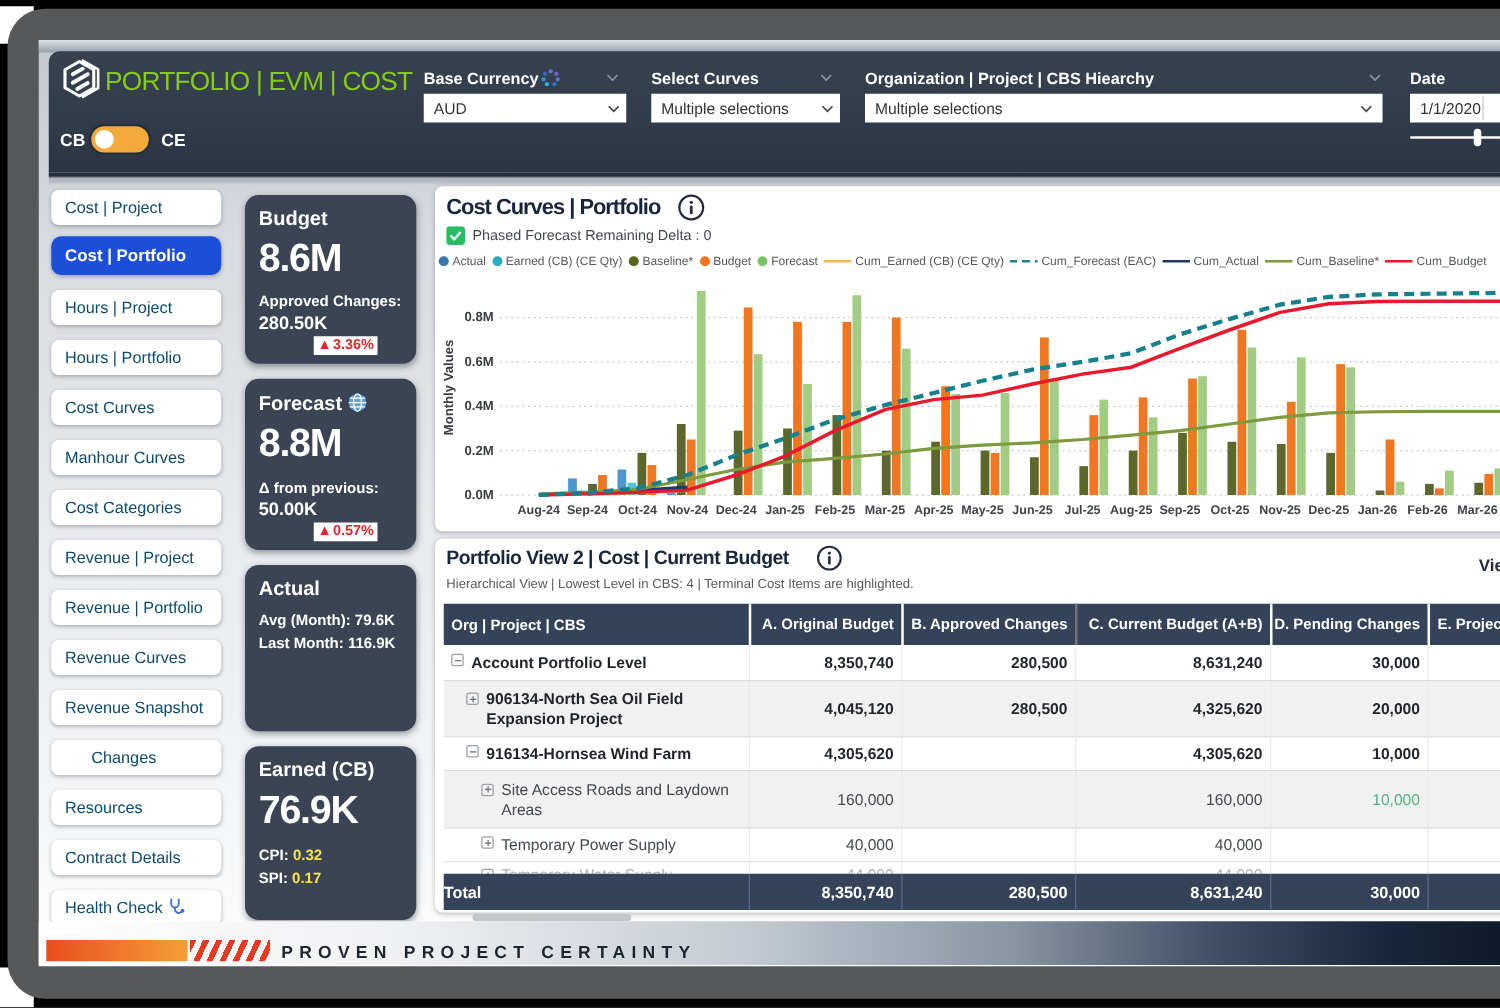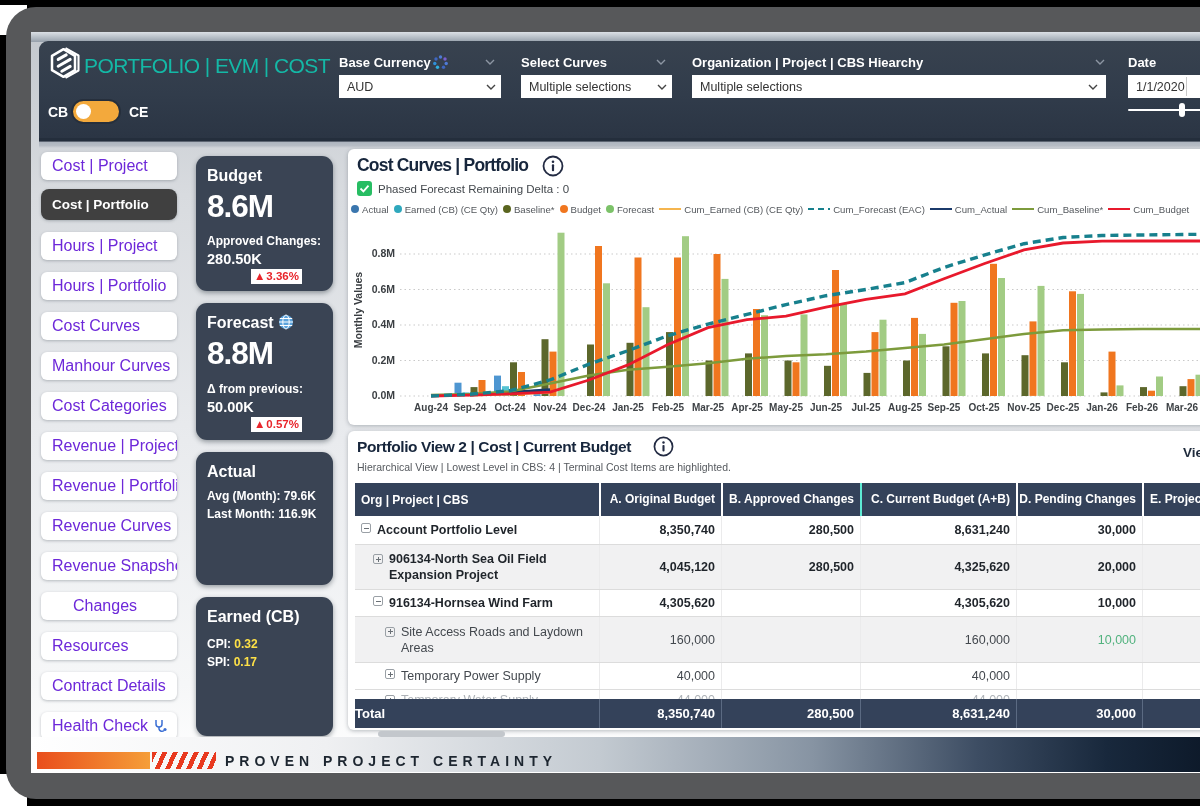--- a/index.html
+++ b/index.html
@@ -9,21 +9,21 @@
   #whiteTL{left:0;top:5px;width:27px;height:30px;background:#fff;}
   #whiteBL{left:0;top:774px;width:27px;height:32px;background:#fff;}
   #bezel{left:6px;top:7px;width:1208px;height:792px;background:#57585a;border-radius:30px 0 0 30px;}
   #screen{left:31px;top:32px;width:1183px;height:741px;background:linear-gradient(180deg,#c3c8ce 0%,#d8dbdf 22%,#e9ebee 55%,#f6f7f8 88%,#ffffff 100%);}
   #topedge{left:31px;top:32px;width:1183px;height:10px;background:linear-gradient(180deg,#dbe0e5,#96a0ab);}
   #header{left:39px;top:41px;width:1175px;height:97px;background:linear-gradient(180deg,#38424f 0%,#313c4b 55%,#2b3544 100%);border-radius:9px 0 0 0;}
   #headerbevel{left:39px;top:138px;width:1175px;height:10px;background:linear-gradient(180deg,#242e3c 0%,#242e3c 28%,#aeb5bf 45%,#b7bdc5 75%,rgba(195,200,206,0) 100%);}
   .hlabel{color:#fff;font-weight:bold;font-size:13px;}
   .hselect{background:#fff;height:23px;font-size:12.5px;color:#333;display:flex;align-items:center;padding-left:8px;box-sizing:border-box;}
   .chev{position:absolute;width:10px;height:10px;}
-  .sbtn{left:41px;width:136px;height:28px;background:#fff;border-radius:6px;box-shadow:0 1px 3px rgba(70,80,90,.35);font-size:16px;color:#6d28d9;line-height:28px;padding-left:11px;box-sizing:border-box;white-space:nowrap;overflow:hidden;}
+  .sbtn{left:41px;width:136px;height:28px;background:#fff;border-radius:6px;box-shadow:0 1px 3px rgba(70,80,90,.35);font-size:13px;color:#0c4a6e;line-height:28px;padding-left:11px;box-sizing:border-box;white-space:nowrap;overflow:hidden;}
   .kpi{left:196px;width:137px;background:#3a4454;border-radius:11px;box-shadow:0 2px 5px rgba(40,50,60,.45);color:#fff;box-sizing:border-box;padding:11px 0 0 11px;}
   .kpi .t{font-size:16px;font-weight:bold;}
   .kpi .v{font-size:31.5px;font-weight:bold;letter-spacing:-1px;margin-top:3px;}
   .kpi .s{font-size:12px;font-weight:bold;line-height:17.5px;}
   .badge{display:inline-block;background:#fff;color:#e8252b;font-weight:bold;font-size:11.5px;padding:0 3px;line-height:15px;vertical-align:1px;margin-left:44px;}
   .red{color:#fde047;}
   .panel{background:#fff;box-shadow:0 1px 4px rgba(80,90,100,.4);}
   #panel1{left:348px;top:149px;width:866px;height:276px;border-radius:6px;}
   #panel2{left:348px;top:431px;width:866px;height:299px;border-radius:6px;}
   .ptitle{font-weight:bold;font-size:17.5px;color:#17263c;letter-spacing:-0.8px;}
@@ -55,21 +55,21 @@
   <div class="abs" id="screen"></div>
   <div class="abs" id="topedge"></div>
   <div class="abs" id="header"></div>
   <div class="abs" id="headerbevel"></div>
 
   <svg class="abs" style="left:49px;top:46px" width="34" height="37" viewBox="0 0 34 37">
     <path d="M14.5 3.2 L26 9.8 L26 24.2 L14.5 30.8 L3 24.2 L3 9.8 Z" fill="none" stroke="#fff" stroke-width="2.5" stroke-linejoin="round"></path>
     <path d="M16.5 2.2 L29.5 9.5 L29.5 24.5 L16.5 31.8" fill="none" stroke="#fff" stroke-width="2.1" stroke-linejoin="round"></path>
     <path d="M9.2 13.4 L17.2 8.9 M9.2 20.2 L21.2 13.4 M12.8 25.2 L21.2 20.4" stroke="#fff" stroke-width="3" stroke-linecap="round"></path>
   </svg>
-  <div class="abs" style="left:84px;top:54px;color:#14b8a6;font-size:21px;letter-spacing:-0.6px;">PORTFOLIO&nbsp;|&nbsp;EVM&nbsp;|&nbsp;COST</div>
+  <div class="abs" style="left:84px;top:54px;color:#84cc16;font-size:21px;letter-spacing:-0.6px;">PORTFOLIO&nbsp;|&nbsp;EVM&nbsp;|&nbsp;COST</div>
   <div class="abs hlabel" style="left:48px;top:104px;font-size:14px;">CB</div>
   <div class="abs" style="left:71px;top:99px;width:50px;height:25px;background:#f3a93c;border:2px solid #262f3c;border-radius:14px;box-sizing:border-box;"></div>
   <div class="abs" style="left:76px;top:104px;width:15px;height:15px;background:#fff;border-radius:50%;"></div>
   <div class="abs hlabel" style="left:129px;top:104px;font-size:14px;">CE</div>
 
   <div class="abs hlabel" style="left:339px;top:55px;">Base Currency</div>
   <svg class="abs" style="left:433px;top:55px" width="15" height="15" viewBox="0 0 15 15">
     <g fill="#4f7ad6">
         <circle cx="7.5" cy="2" r="1.7"></circle>
         <circle cx="12" cy="4" r="1.7" fill="#7a5fd0"></circle>
@@ -106,21 +106,21 @@
       <path d="M1 3 L5 7 L9 3" fill="none" stroke="#444" stroke-width="1.4"></path>
     </svg>
 
   <div class="abs hlabel" style="left:1128px;top:55px;">Date</div>
   <div class="abs hselect" style="left:1128px;top:75px;width:86px;">1/1/2020</div>
   <div class="abs" style="left:1186px;top:77px;width:1px;height:19px;background:#c9c9c9;"></div>
   <div class="abs" style="left:1128px;top:109px;width:86px;height:2px;background:#fff;border-radius:1px;"></div>
   <div class="abs" style="left:1179px;top:103px;width:6px;height:14px;background:#fff;border-radius:3px;"></div>
 
   <div class="abs sbtn" style="top:152px;">Cost | Project</div>
-  <div class="abs sbtn" style="top:189px;height:31px;line-height:31px;background:#404040;color:#fff;font-weight:bold;font-size:13.5px;border-radius:8px;">Cost | Portfolio</div>
+  <div class="abs sbtn" style="top:189px;height:31px;line-height:31px;background:#1d4ed8;color:#fff;font-weight:bold;font-size:13.5px;border-radius:8px;">Cost | Portfolio</div>
   <div class="abs sbtn" style="top:232px;">Hours | Project</div>
   <div class="abs sbtn" style="top:272px;">Hours | Portfolio</div>
   <div class="abs sbtn" style="top:312px;">Cost Curves</div>
   <div class="abs sbtn" style="top:352px;">Manhour Curves</div>
   <div class="abs sbtn" style="top:392px;">Cost Categories</div>
   <div class="abs sbtn" style="top:432px;">Revenue | Project</div>
   <div class="abs sbtn" style="top:472px;">Revenue | Portfolio</div>
   <div class="abs sbtn" style="top:512px;">Revenue Curves</div>
   <div class="abs sbtn" style="top:552px;">Revenue Snapshot</div>
   <div class="abs sbtn" style="top:592px;padding-left:32px;">Changes</div>
@@ -153,20 +153,21 @@
     <div class="s" style="margin-top:9px;">Δ from previous:</div>
     <div class="s" style="font-size:14.5px;">50.00K <span class="badge">▲ 0.57%</span></div>
   </div>
   <div class="abs kpi" style="top:452px;height:133px;">
     <div class="t">Actual</div>
     <div class="s" style="margin-top:7px;">Avg (Month): 79.6K</div>
     <div class="s">Last Month: 116.9K</div>
   </div>
   <div class="abs kpi" style="top:597px;height:139px;">
     <div class="t">Earned (CB)</div>
+    <div class="v">76.9K</div>
     <div class="s" style="margin-top:10px;">CPI: <span class="red">0.32</span></div>
     <div class="s">SPI: <span class="red">0.17</span></div>
   </div>
 
   <div class="abs panel" id="panel1"></div>
   <div class="abs ptitle" style="left:357px;top:155px;">Cost Curves | Portfolio</div>
   <svg class="abs" style="left:542px;top:155px" width="22" height="22" viewBox="0 0 22 22">
       <circle cx="11" cy="11" r="9.5" fill="none" stroke="#232b43" stroke-width="1.8"></circle>
       <circle cx="11" cy="6.8" r="1.3" fill="#232b43"></circle>
       <rect x="9.9" y="9.3" width="2.2" height="7" rx="1" fill="#232b43"></rect>
@@ -310,21 +311,21 @@
       <circle cx="11" cy="6.8" r="1.3" fill="#232b43"></circle>
       <rect x="9.9" y="9.3" width="2.2" height="7" rx="1" fill="#232b43"></rect>
     </svg>
   <div class="abs" style="left:1183px;top:445px;font-weight:bold;font-size:13.5px;color:#1f2b3c;">Vie</div>
   <div class="abs" style="left:357px;top:461px;font-size:10.5px;color:#55595e;">Hierarchical View | Lowest Level in CBS: 4 | Terminal Cost Items are highlighted.</div>
 
   <div class="trow thead" style="top:483px;height:33px;font-size:12px;border-bottom:none;">
     <div class="c0" style="padding-left:6px;">Org | Project | CBS</div>
     <div class="c1 num" style="border-left:2px solid #fff;height:33px;line-height:33px;">A. Original Budget</div>
     <div class="c2 num" style="border-left:2px solid #fff;height:33px;line-height:33px;">B. Approved Changes</div>
-    <div class="c3 num" style="border-left:2px solid #5eead4;height:33px;line-height:33px;">C. Current Budget (A+B)</div>
+    <div class="c3 num" style="border-left:2px solid #737373;height:33px;line-height:33px;">C. Current Budget (A+B)</div>
     <div class="c4 num" style="border-left:2px solid #fff;height:33px;line-height:33px;">D. Pending Changes</div>
     <div class="c5" style="border-left:2px solid #fff;height:33px;line-height:33px;padding-left:6px;">E. Project</div>
   </div>
   <div class="trow" style="top:516px;height:29px;font-weight:bold;color:#1f242a;">
     <div class="c0" style="padding-left:6px;"><span class="pm"></span>Account Portfolio Level</div>
     <div class="c1 num">8,350,740</div>
       <div class="c2 num">280,500</div>
       <div class="c3 num">8,631,240</div>
       <div class="c4 num">30,000</div>
       <div class="c5"></div>

